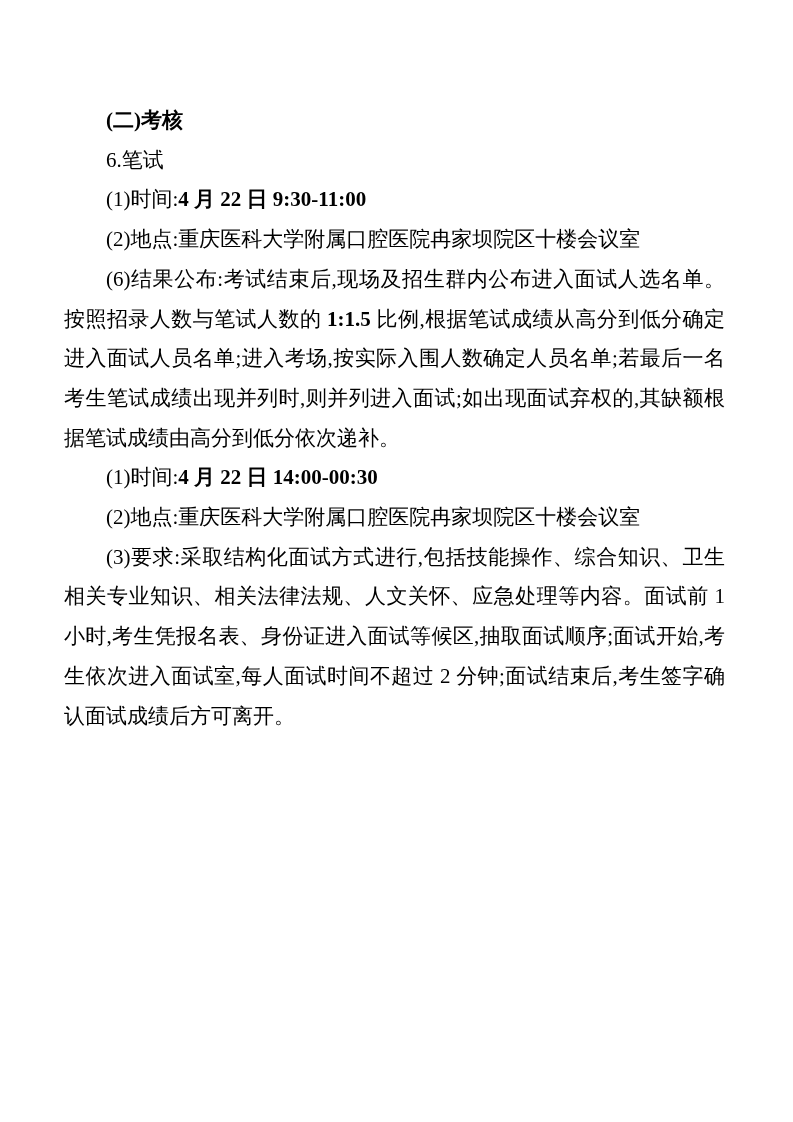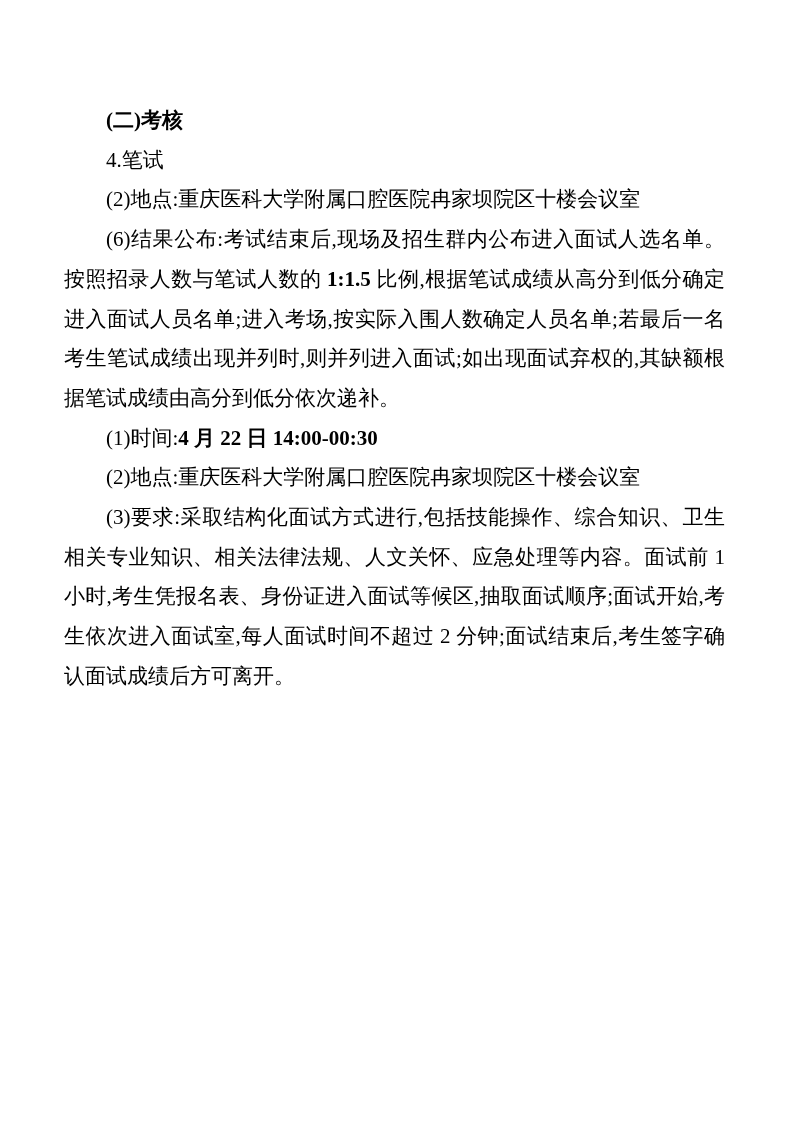--- a/index.html
+++ b/index.html
@@ -41,22 +41,23 @@
   }
 </style>
 </head>
 <body>
 
 <div class="page">
   <div class="content">
 
     <p class="para heading"><span class="seg b">(二)考核</span></p>
 
-    <p class="para"><span class="seg">4.笔试</span></p>
+    <p class="para"><span class="seg">6.笔试</span></p>
 
+    <p class="para"><span class="seg">(1)时间:</span><span class="seg b">4 月 22 日 9:30-11:00</span></p>
 
     <p class="para"><span class="seg">(2)地点:重庆医科大学附属口腔医院冉家坝院区十楼会议室</span></p>
 
 
     <p class="para"><span class="seg">(6)结果公布:考试结束后,现场及招生群内公布进入面试人选名单。按照招录人数与笔试人数的 </span><span class="seg b">1:1.5</span><span class="seg"> 比例,根据笔试成绩从高分到低分确定进入面试人员名单;进入考场,按实际入围人数确定人员名单;若最后一名考生笔试成绩出现并列时,则并列进入面试;如出现面试弃权的,其缺额根据笔试成绩由高分到低分依次递补。</span></p>
 
 
     <p class="para"><span class="seg">(1)时间:</span><span class="seg b">4 月 22 日 14:00-00:30</span></p>
 
     <p class="para"><span class="seg">(2)地点:重庆医科大学附属口腔医院冉家坝院区十楼会议室</span></p>

